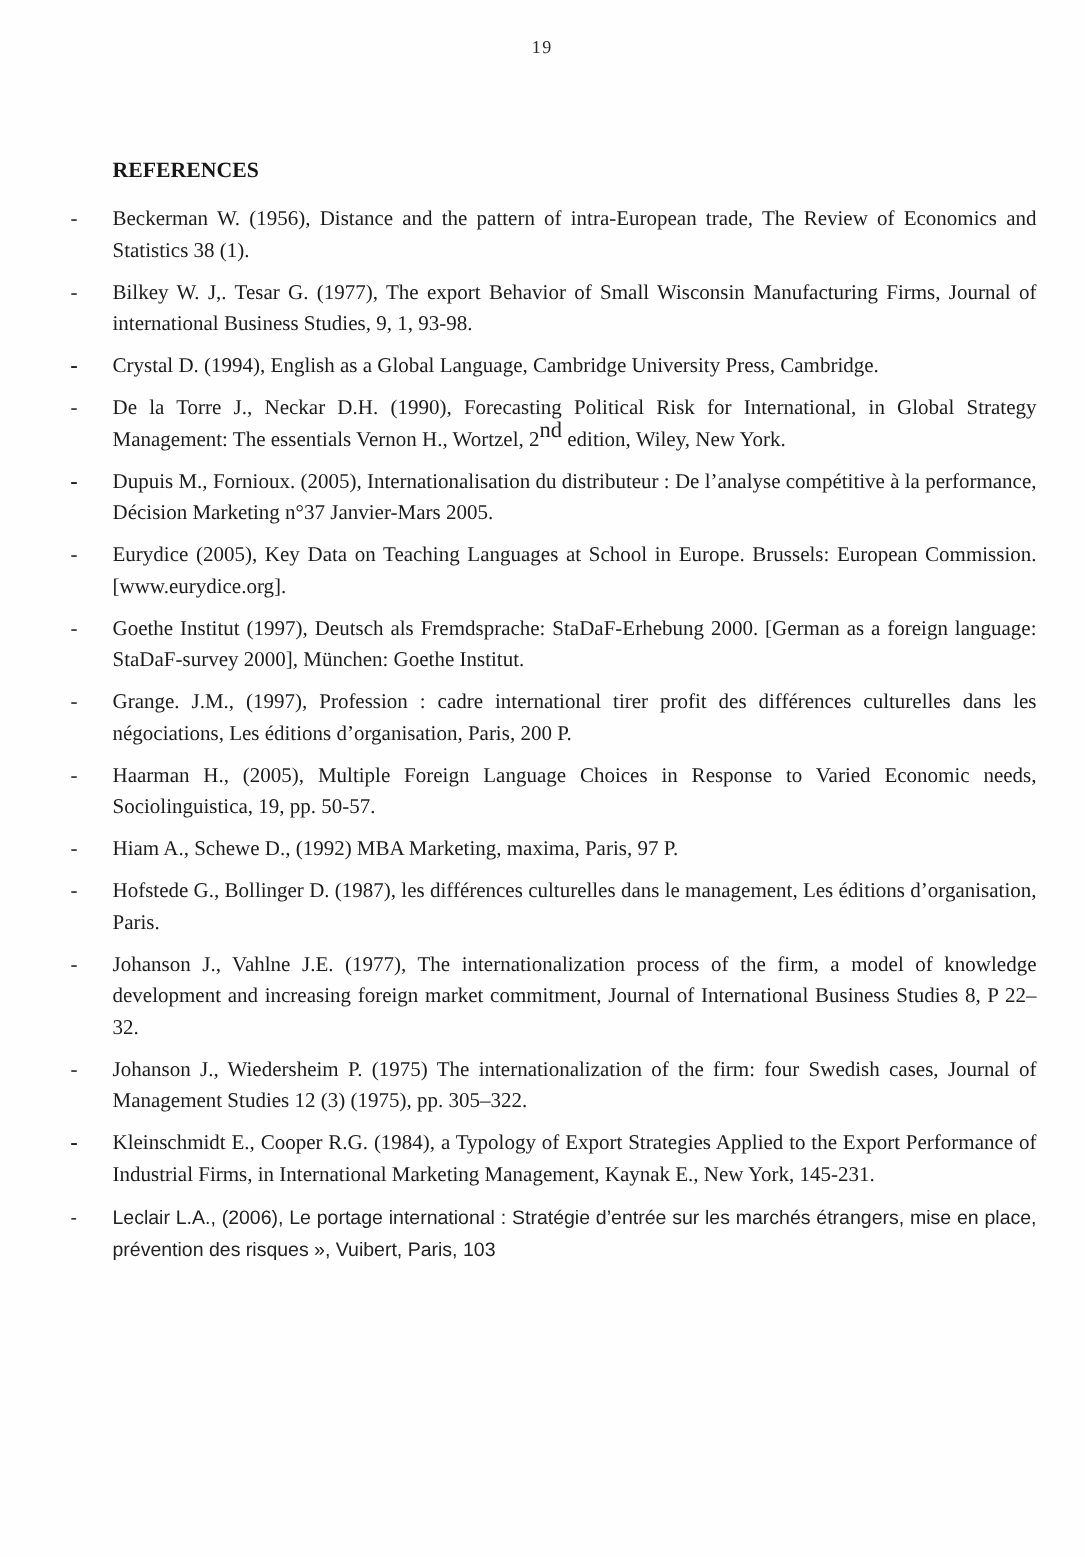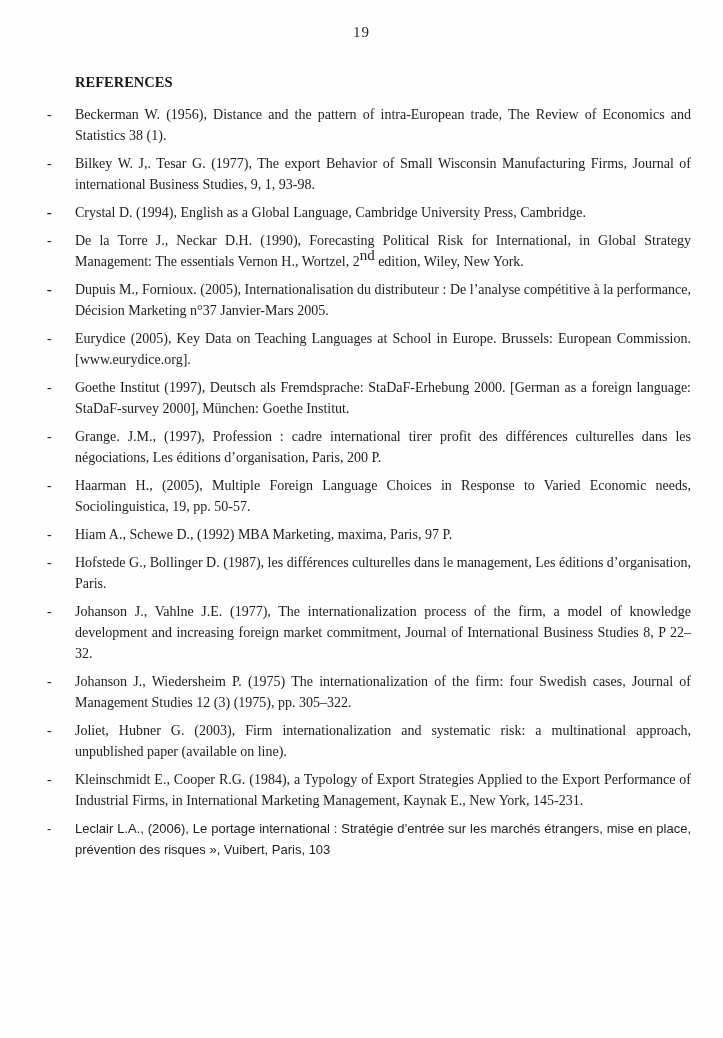--- a/index.html
+++ b/index.html
@@ -15,28 +15,28 @@
     overflow: hidden;
     font-family: "Liberation Serif", "DejaVu Serif", serif;
     color: #1c1c1c;
   }
   .page-number {
     position: absolute;
     top: 24px;
     left: 0;
     width: 723px;
     text-align: center;
-    font-size: 15px;
+    font-size: 12px;
     letter-spacing: 1px;
     color: #2a2a2a;
   }
   .content {
     position: absolute;
     left: 45px;
-    top: 72px;
+    top: 104px;
     width: 646px;
   }
   .heading {
     margin: 0 0 11px 30px;
     font-size: 14.5px;
     font-weight: bold;
     line-height: 21px;
     color: #181818;
   }
   .entry {
@@ -143,21 +143,20 @@
       <span>Johanson J., Vahlne J.E. (1977), The internationalization process of the firm, a model of knowledge development and increasing foreign market commitment, Journal of International Business Studies 8, P 22–32.</span>
     </p>
 
     <p class="entry">
       <span class="marker">-</span>
       <span>Johanson J., Wiedersheim P. (1975) The internationalization of the firm: four Swedish cases, Journal of Management Studies 12 (3) (1975), pp. 305–322.</span>
     </p>
 
     <p class="entry">
       <span class="marker">-</span>
-      <span>Joliet, Hubner G. (2003), Firm internationalization and systematic risk: a multinational approach, unpublished paper (available on line).</span>
     </p>
 
     <p class="entry">
       <span class="marker">-</span>
       <span>Kleinschmidt E., Cooper R.G. (1984), a Typology of Export Strategies Applied to the Export Performance of Industrial Firms, in International Marketing Management, Kaynak E., New York, 145-231.</span>
     </p>
 
     <p class="entry sans">
       <span class="marker">-</span>
       <span>Leclair L.A., (2006), Le portage international : Stratégie d’entrée sur les marchés étrangers, mise en place, prévention des risques », Vuibert, Paris, 103</span>

